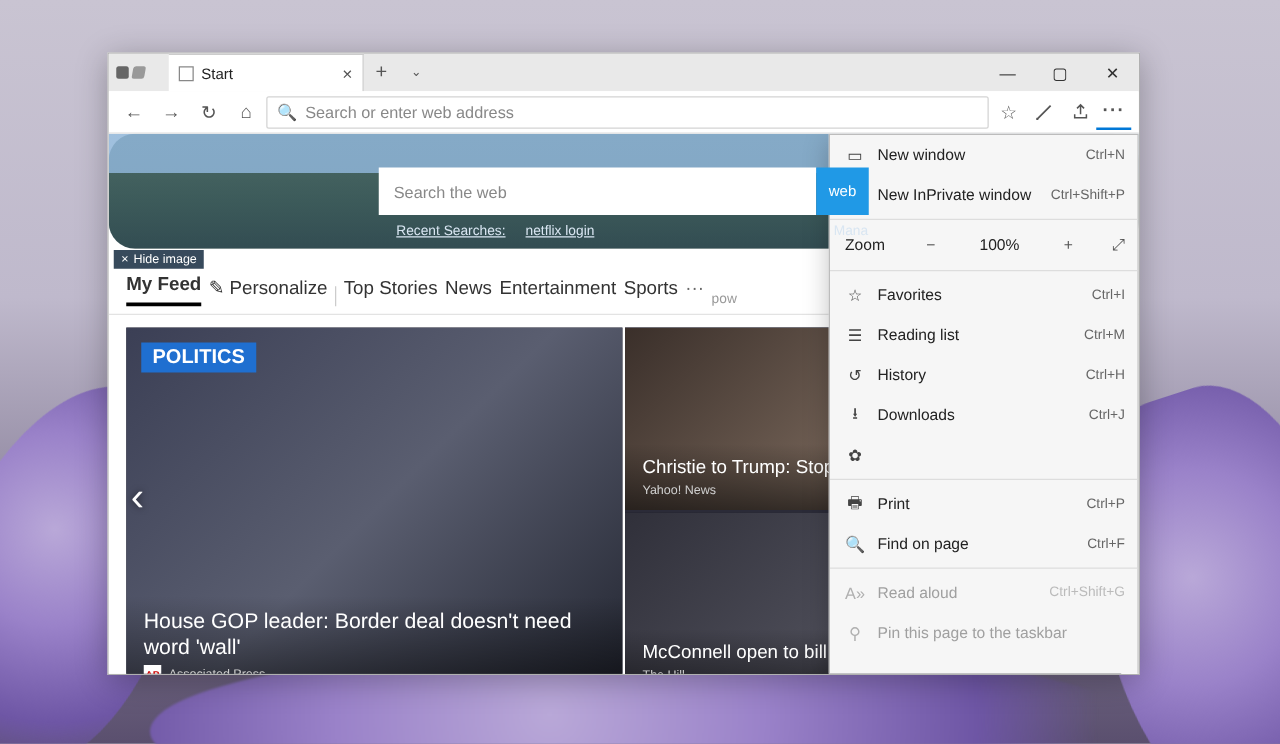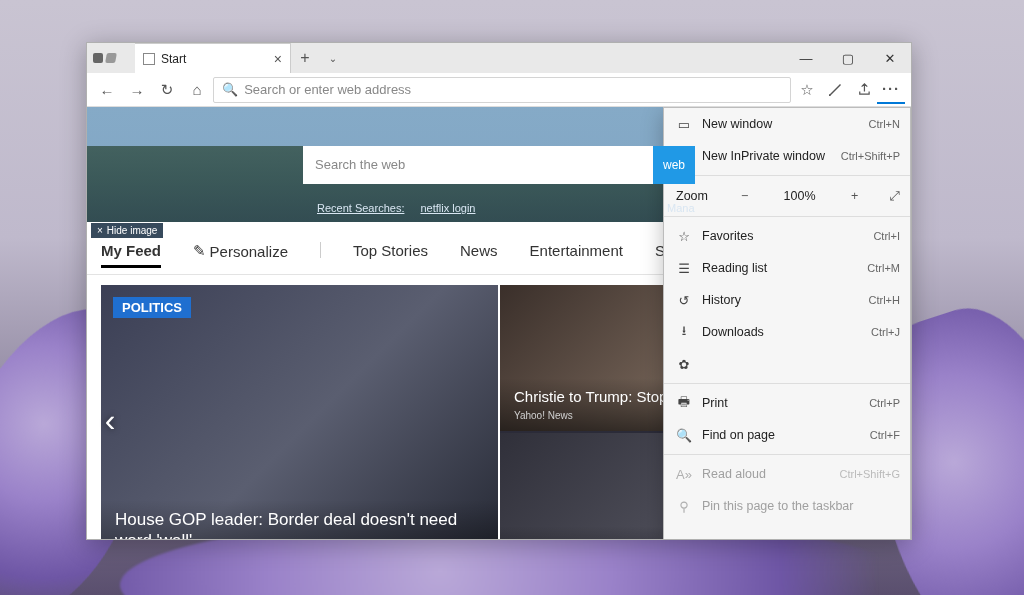--- a/index.html
+++ b/index.html
@@ -58,26 +58,26 @@
   }
   .addr .mag { font-size:13px; color:#888; }
   .addr .ph { font-size:13px; color:#888; }
   .right-icons { display:flex; gap:0; }
   .navbtn.more { font-weight:bold; letter-spacing:1px; border-bottom:2px solid #0078d7; }
 
   
   .content { flex:1; position:relative; overflow:hidden; background:#fff; }
 
   .hero {
-    height:115px;
+    height:92px;
     background:
       linear-gradient(180deg, rgba(59,90,130,0.5), rgba(59,90,130,0.5)),
       linear-gradient(180deg, #5f7d4b 0%, #3d5a31 60%, #2a3f22 100%);
     position:relative;
-    display:flex; align-items:center; justify-content:center;
+    display:flex; align-items:center; justify-content:center;border-radius:21px;
   }
   .hero::before{
     content:""; position:absolute; inset:0;
     background: linear-gradient(180deg, #8fb5d8 0%, #8fb5d8 34%, rgba(0,0,0,0) 34.2%);
     opacity:0.85;
   }
   .searchbox {
     position:relative; z-index:1;
     width:350px; height:38px; background:#fff;
     display:flex; align-items:center; padding:0 12px;
@@ -97,21 +97,21 @@
   }
   .recent-row .mana { position:absolute; left:350px; }
   .hide-img {
     position:absolute; left:4px; bottom:-16px; z-index:2;
     background:#374a5c; color:#fff; font-size:10px; padding:2px 6px;
     display:flex; gap:4px; align-items:center; cursor:pointer;
   }
 
   .feed-tabs {
     margin-top:20px;
-    display:flex; align-items:flex-start; gap:32px;
+    display:flex; align-items:flex-end; gap:6px;
     padding:0 14px 6px;
     border-bottom:1px solid #e3e3e3;
   }
   .feed-tabs .ft { font-size:15px; color:#333; cursor:pointer; padding-bottom:6px;}
   .feed-tabs .ft.active { font-weight:bold; border-bottom:3px solid #000; }
   .feed-tabs .pers { display:flex; gap:4px; align-items:center; }
   .feed-tabs .divider { width:1px; height:16px; background:#ccc; }
   .feed-tabs .more { color:#666; }
   .feed-tabs .powered { font-size:11px; color:#999; }
 
@@ -136,21 +136,21 @@
     padding:10px 14px 10px;
     color:#fff;
     background: linear-gradient(0deg, rgba(0,0,0,0.55) 0%, rgba(0,0,0,0) 100%);
   }
   .overlay .headline { font-size:17px; line-height:1.2; margin-bottom:4px; }
   .card.stack .overlay .headline { font-size:15px; }
   .overlay .src { font-size:10px; color:#d0d0d0; display:flex; gap:6px; align-items:center;}
   .src-badge { width:14px; height:14px; background:#fff; color:#c00; font-size:8px; font-weight:bold; display:flex; align-items:center; justify-content:center;}
   .cat-badge {
     position:absolute; left:12px; top:12px;
-    background:#1f6fd0; color:#fff; font-size:13px; font-weight:600;
+    background:#1f6fd0; color:#fff; font-size:16px; font-weight:600;
     padding:3px 9px;
   }
   .carousel-arr {
     position:absolute; top:46%; transform:translateY(-50%);
     width:26px; height:40px; color:#fff; font-size:32px; font-weight:200;
     display:flex; align-items:center; justify-content:center;
     text-shadow:0 0 6px rgba(0,0,0,0.6); cursor:pointer;
   }
   .arr-left{ left:-4px; } .arr-right{ right:-4px; }
 

